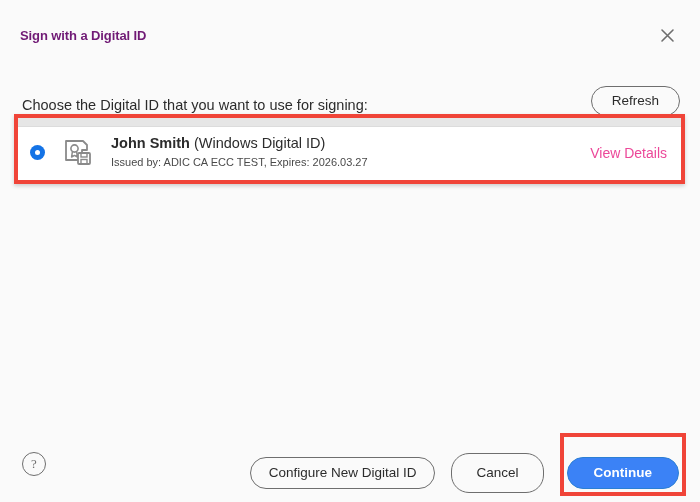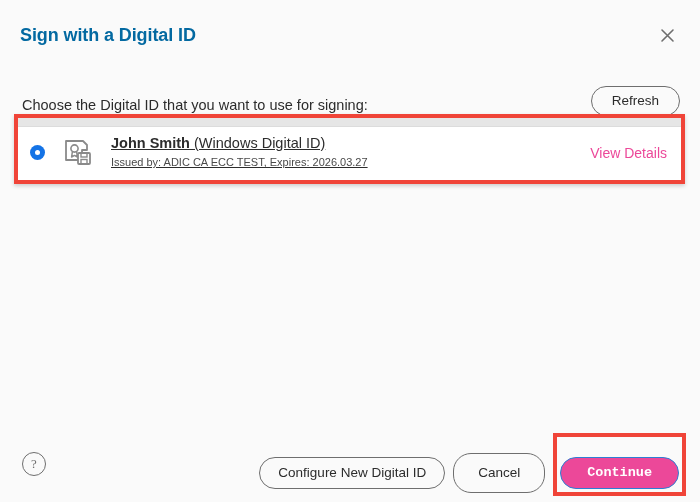--- a/index.html
+++ b/index.html
@@ -28,23 +28,23 @@
   
   .titlebar {
     height: 70px;
     flex: 0 0 70px;
     display: flex;
     align-items: center;
     padding: 0 20px 0 20px;
     box-sizing: border-box;
   }
   .title-text {
-    font-size: 18px;
+    font-size: 13px;
     font-weight: bold;
-    color: #0369a1;
+    color: #701a75;
     letter-spacing: -0.1px;
   }
   .titlebar-spacer { flex: 1 1 auto; }
   .close-btn {
     width: 26px;
     height: 26px;
     display: flex;
     align-items: center;
     justify-content: center;
     cursor: pointer;
@@ -147,21 +147,20 @@
     color: #8a8a8a;
     display: flex;
     align-items: center;
     justify-content: center;
   }
   .id-texts {
     display: flex;
     flex-direction: column;
     justify-content: flex-start;
     gap: 1px;
-    text-decoration: underline;
   }
   .id-line1 {
     font-size: 14.5px;
     color: #2c2c2c;
     line-height: 19px;
   }
   .id-name { font-weight: bold; }
   .id-kind { font-weight: normal; }
   .id-line2 {
     font-size: 11px;
@@ -198,40 +197,39 @@
     display: flex;
     align-items: center;
     justify-content: center;
     cursor: pointer;
     font-family: "Liberation Serif", serif;
   }
   .footer-spacer { flex: 1 1 auto; }
   .footer-buttons {
     display: flex;
     align-items: center;
-    gap: 8px;
+    gap: 16px;
   }
   .btn-configure { height: 32px; padding: 0 18px; }
   .btn-cancel { height: 40px; padding: 0 24px; }
   .continue-highlight {
     border: 4px solid #f04438;
     padding: 3px;
     display: inline-flex;
     box-sizing: border-box;
     background: #fafafa;
   }
   .btn-continue {
     height: 32px;
     padding: 0 26px;
-    background: #ec4899;
+    background: #3b82f6;
     border: 1px solid #2c7fd4;
     color: #ffffff;
     font-weight: bold;
     font-size: 13.5px;
-    font-family: Liberation Mono, monospace;
   }
 </style>
 </head>
 <body>
 
 <div class="dialog">
 
   <div class="titlebar">
     <div class="title-text">Sign with a Digital ID</div>
     <div class="titlebar-spacer"></div>

